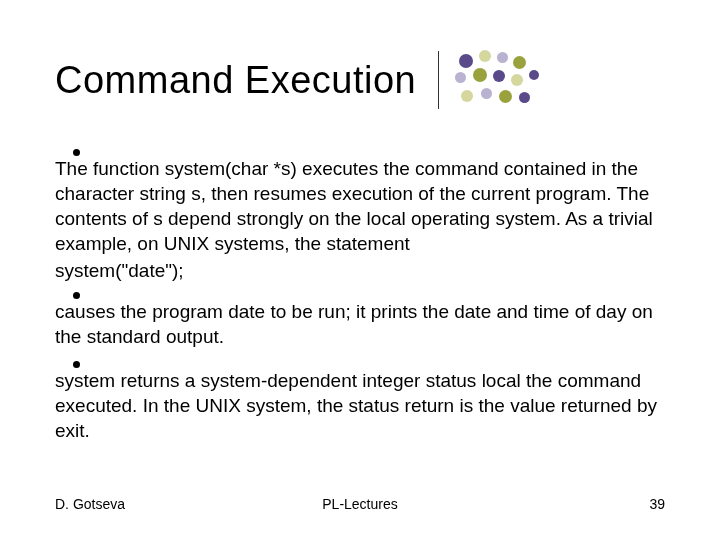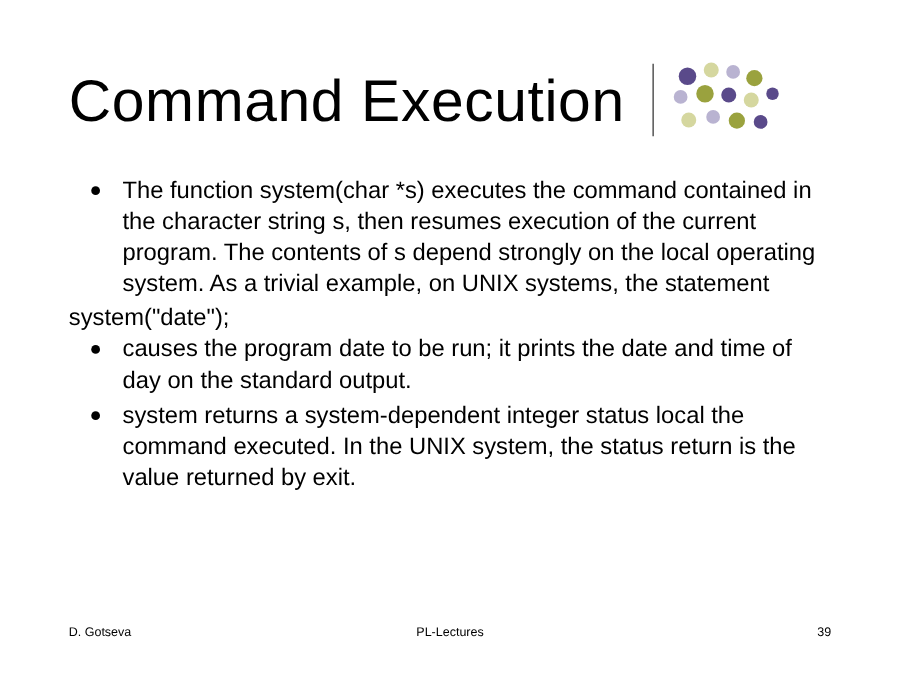--- a/index.html
+++ b/index.html
@@ -1,28 +1,28 @@
 <!DOCTYPE html>
 <html><head>
 <meta charset="utf-8">
 <style>
   * { margin: 0; padding: 0; box-sizing: border-box; }
   html, body { width: 720px; height: 540px; background: #fff; font-family: Arial, Helvetica, sans-serif; color: #000; }
   .slide { position: relative; width: 720px; height: 540px; padding: 50px 55px 0 55px; }
   .title-row { display: flex; align-items: center; margin-bottom: 30px; }
-  .title { font-size: 47px; font-weight: 400; letter-spacing: 0.5px; }
+  .title { font-size: 38px; font-weight: 400; letter-spacing: 0.5px; }
   .divider { flex: 0 0 1px; width: 1px; height: 58px; background: #333; margin: 0 14px 0 22px; align-self: center; }
   .dots { position: relative; width: 90px; height: 60px; flex: 0 0 90px; }
   .dot { position: absolute; border-radius: 50%; }
   .body { font-size: 19px; line-height: 1.32; }
-  .bullet-item { display: flex; margin: 0 0 2px 0; }
+  .bullet-item { display: flex; margin: 0 0 2px 0; flex-direction: column; }
   .bullet-dot { width: 7px; height: 7px; background: #000; border-radius: 50%; flex: 0 0 7px; margin: 9px 18px 0 18px; }
   .bullet-text { flex: 1; }
   .plain { margin-left: 0; }
-  .footer { position: absolute; bottom: 28px; left: 55px; right: 55px; display: flex; justify-content: space-between; font-size: 10px; color: #000; }
+  .footer { position: absolute; bottom: 28px; left: 55px; right: 55px; display: flex; justify-content: space-between; font-size: 14px; color: #000; }
   .footer .center { position: absolute; left: 50%; transform: translateX(-50%); }
 </style>
 </head>
 <body>
 
 <div class="slide">
 
   <div class="title-row">
     <h1 class="title">Command Execution</h1>
     <div class="divider"></div>

